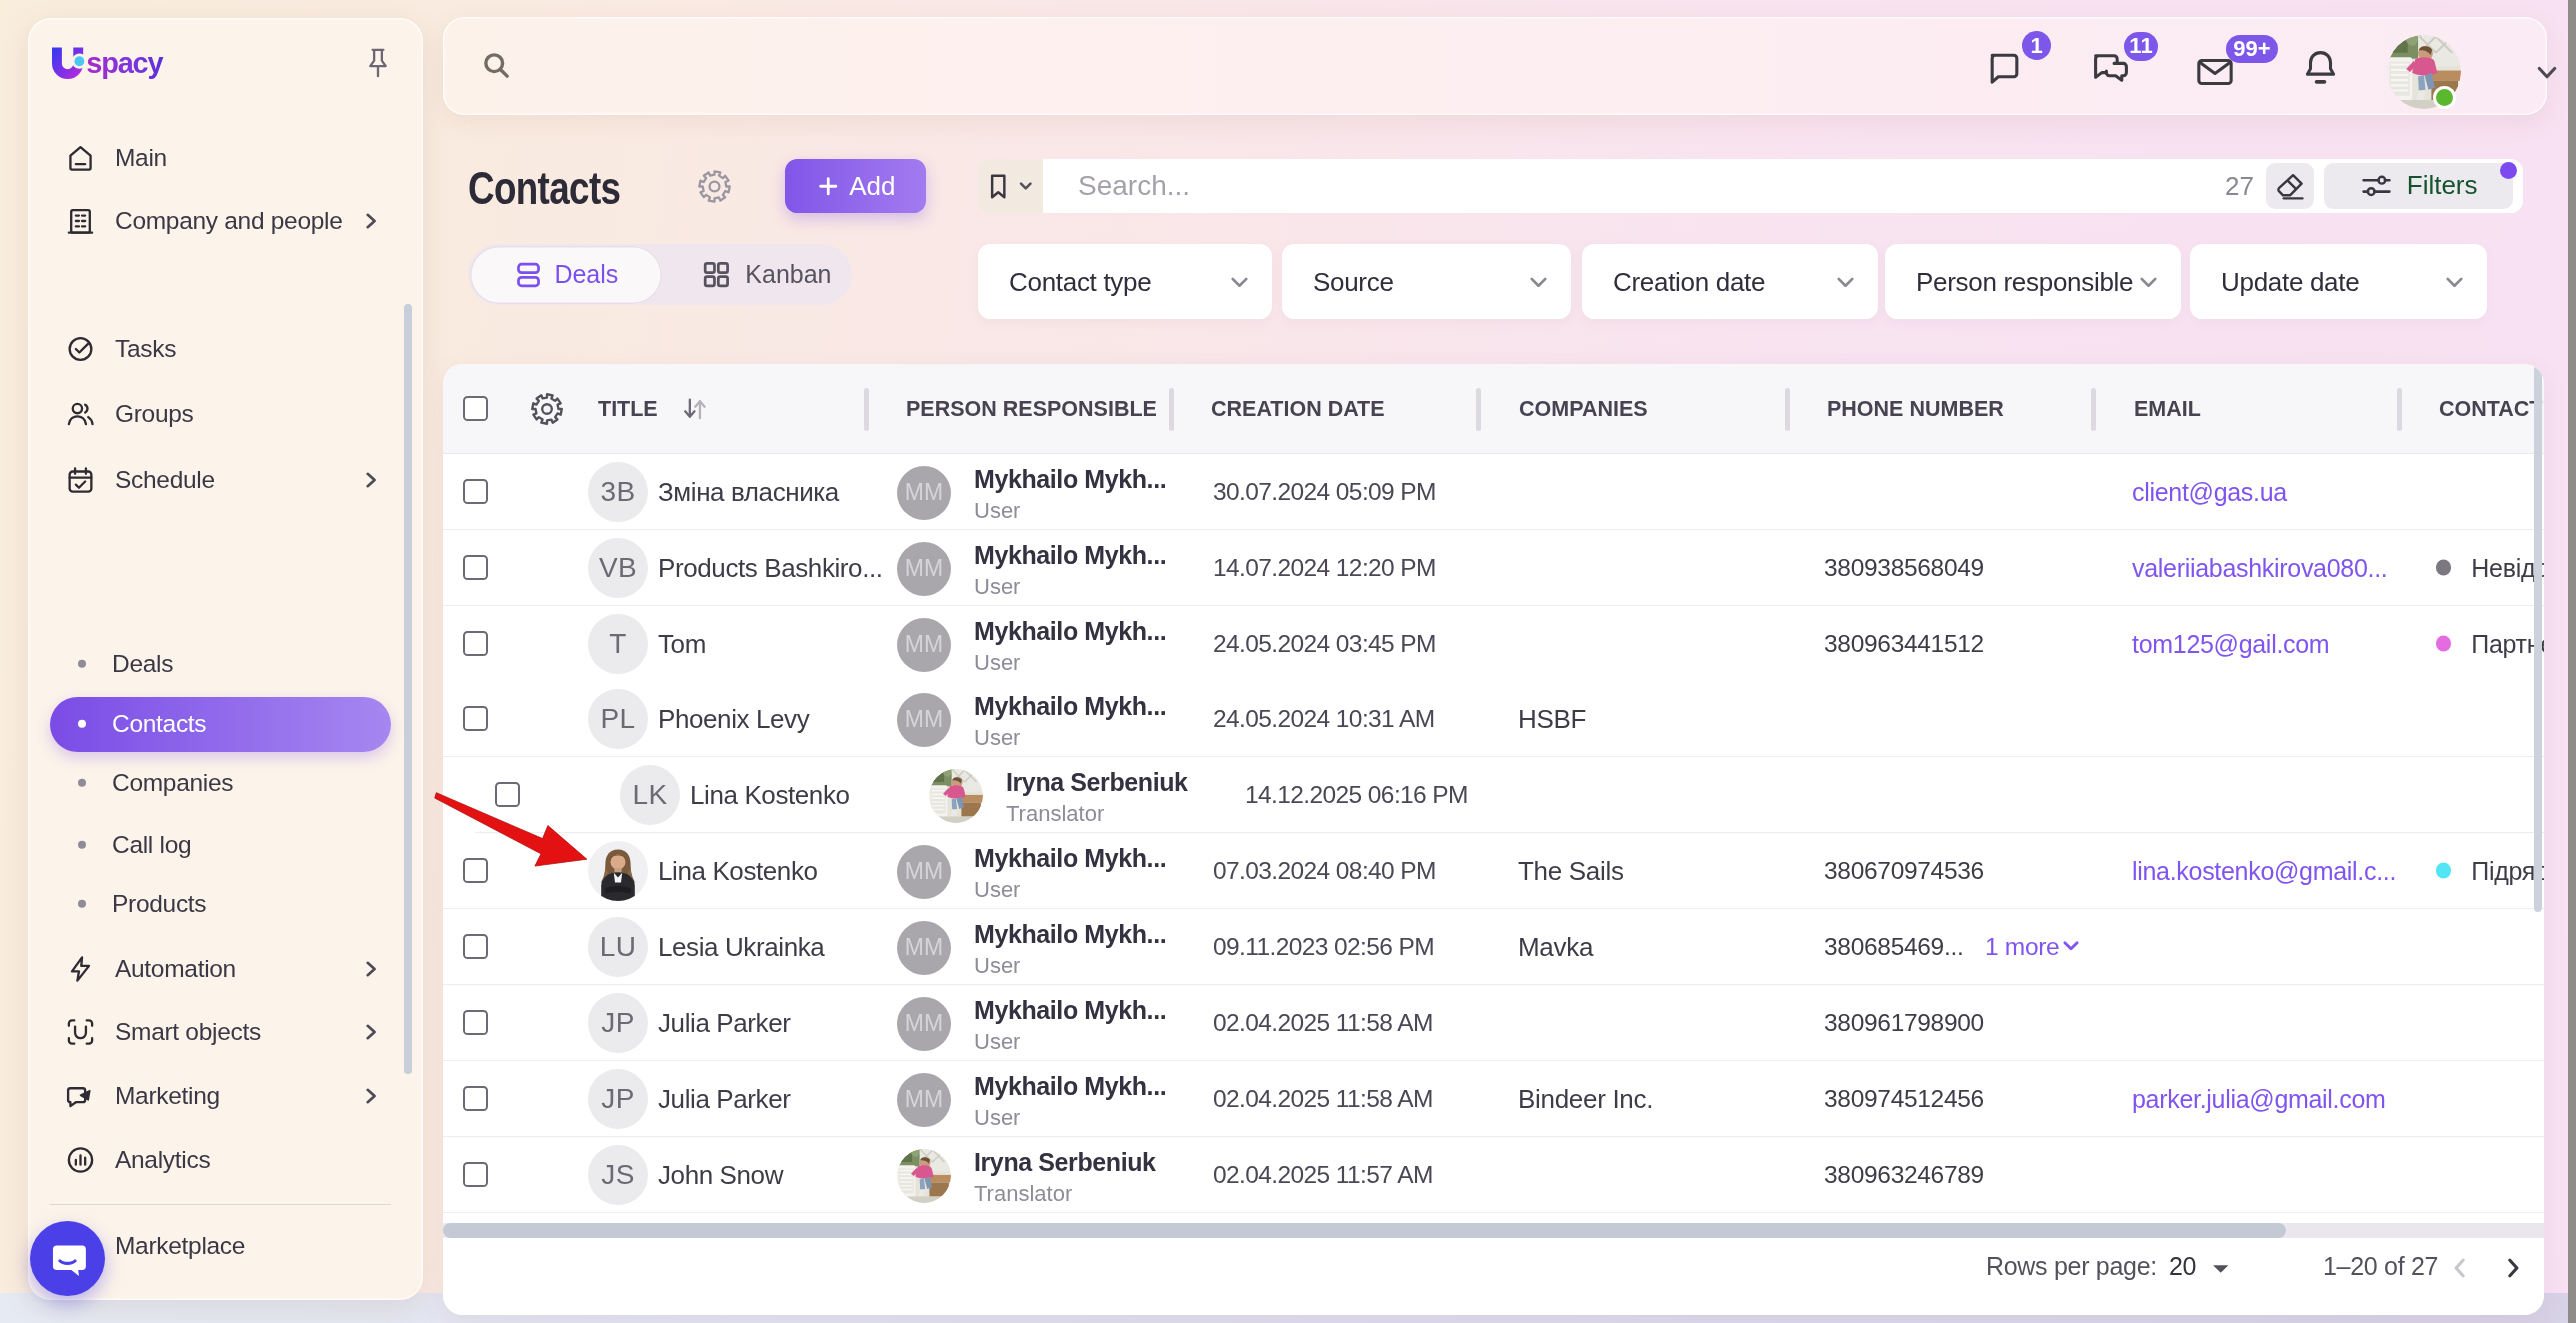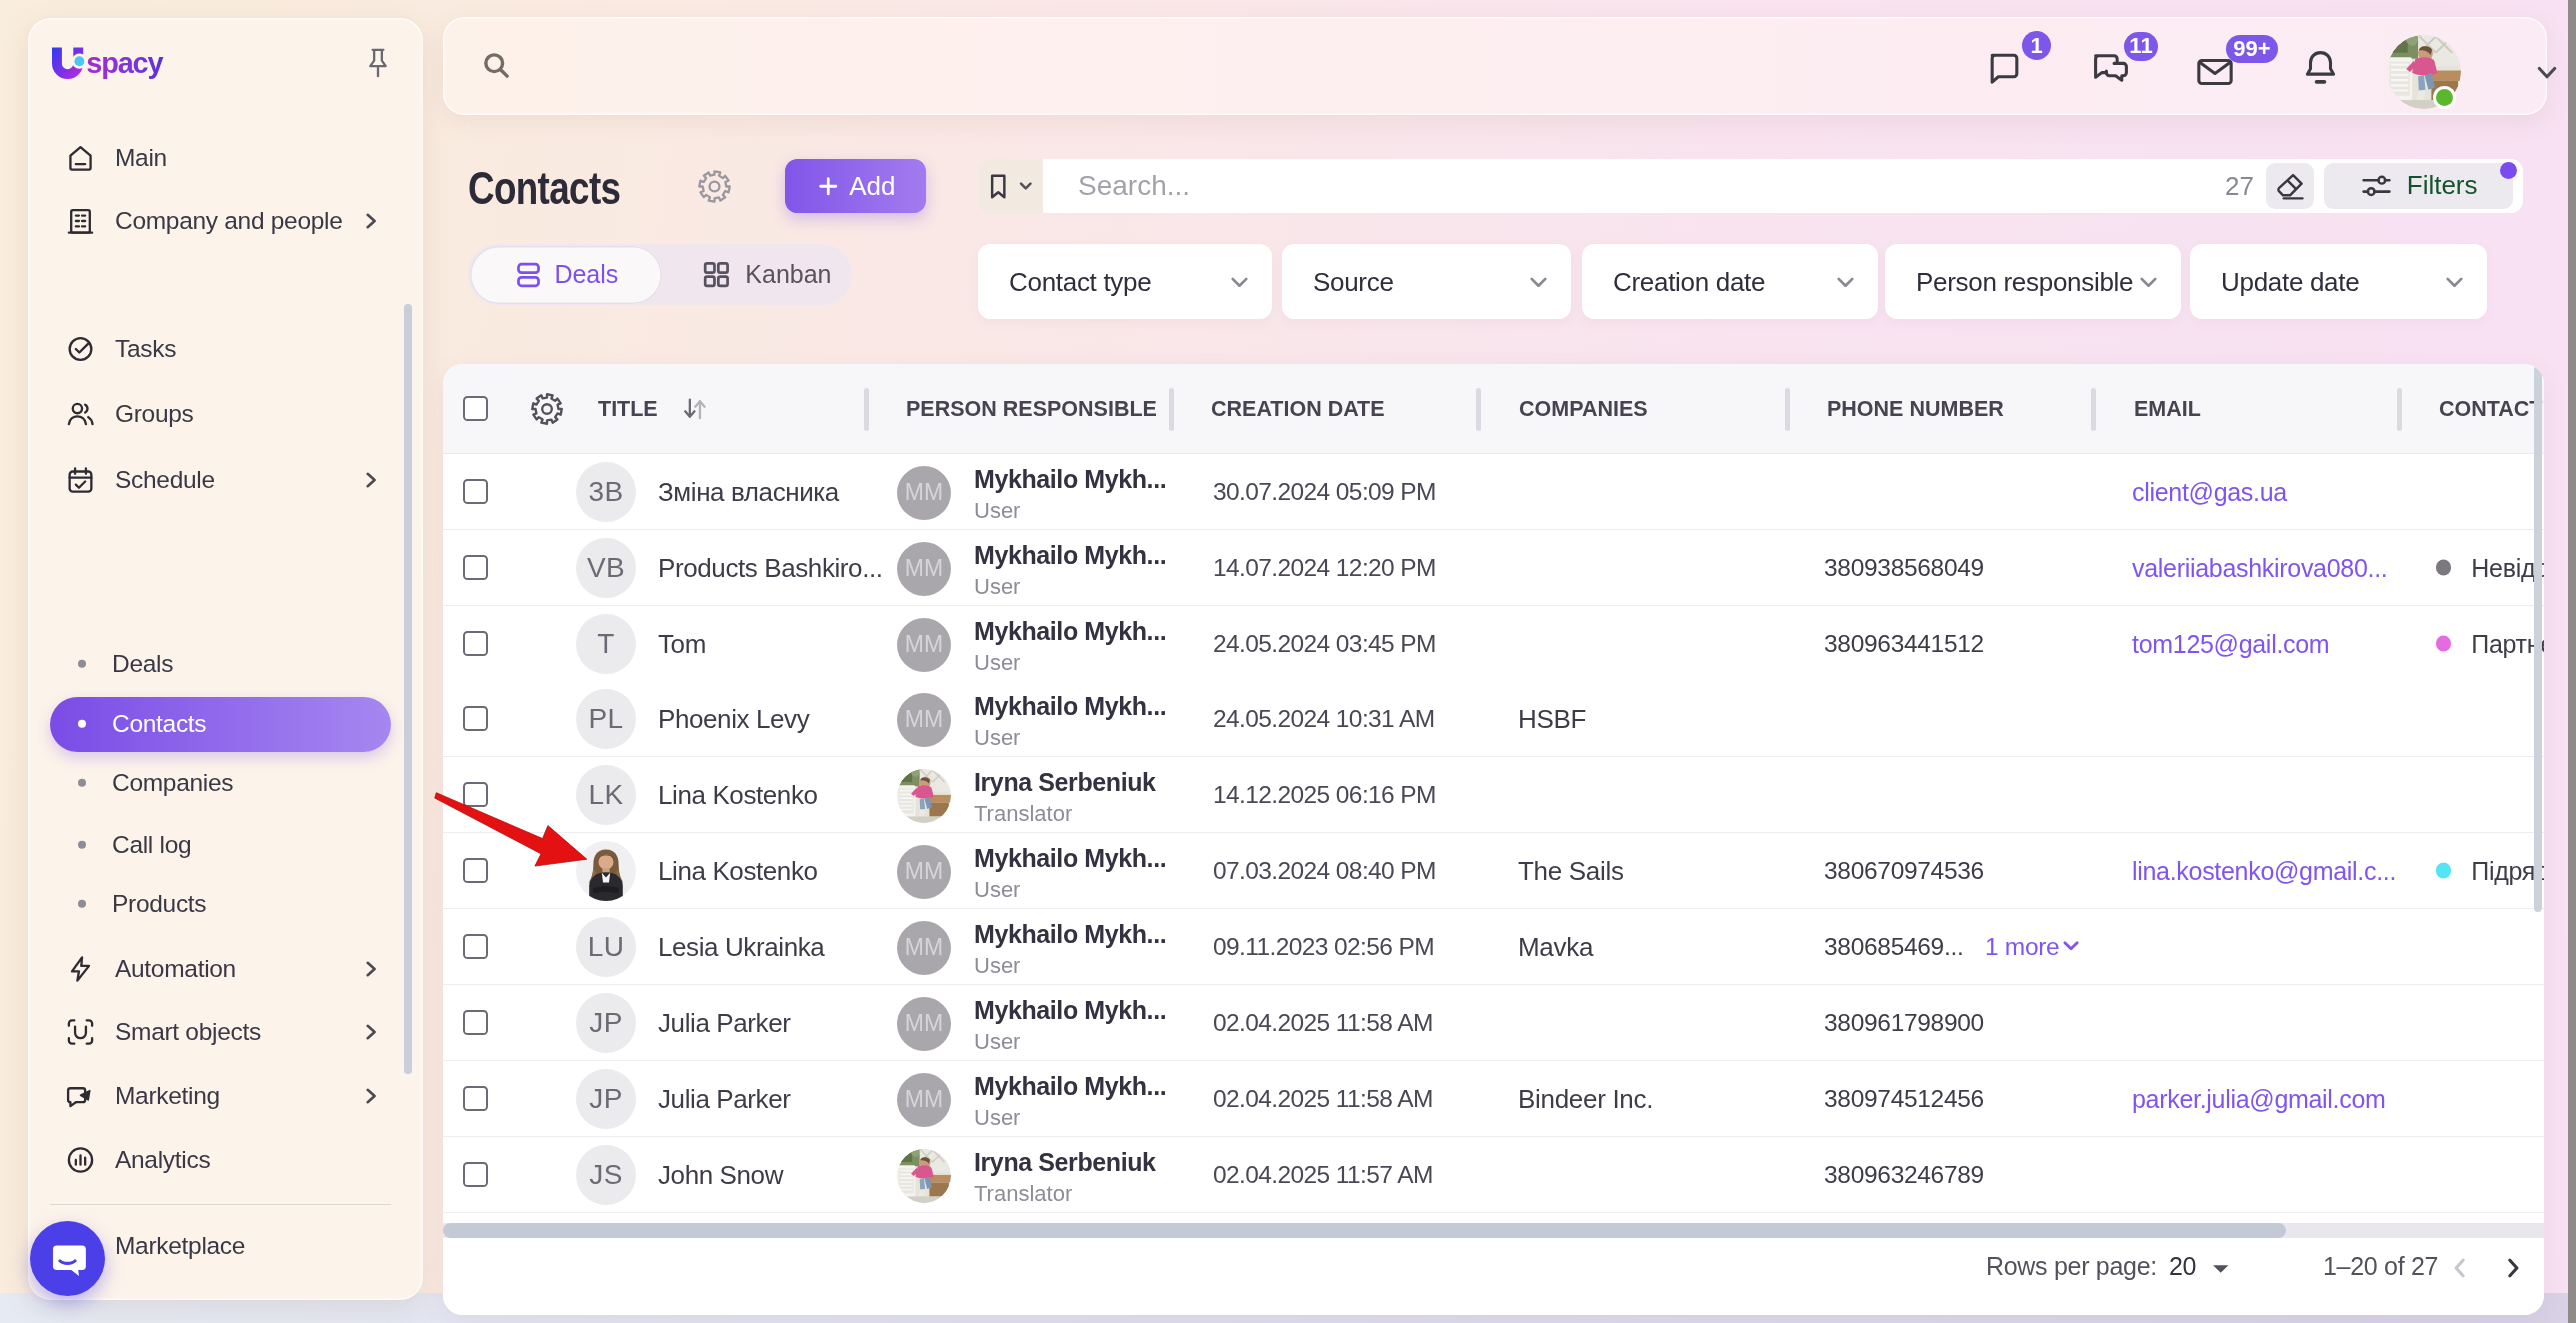--- a/index.html
+++ b/index.html
@@ -59,21 +59,21 @@
 .sel{position:absolute;top:244px;height:75px;border-radius:12.3px;background:#ffffff;
  box-shadow:0 3.1px 10.7px rgba(160,120,140,.06);}
 .sel .lab{position:absolute;left:31px;top:50%;transform:translateY(-50%);font-size:26px;letter-spacing:-0.3px;color:#312e3b;white-space:nowrap;}
 .sel svg{position:absolute;right:17px;top:50%;transform:translateY(-50%);}
 
 .thead{position:absolute;left:0;top:0;width:2101px;height:90px;background:#f7f7f9;border-bottom:1.5px solid #e9e8ec;}
 .thlabel{position:absolute;top:50%;transform:translateY(-50%);font-size:21.5px;font-weight:bold;color:#474350;letter-spacing:0px;white-space:nowrap;}
 .vsep{position:absolute;top:24px;width:5.4px;height:43px;border-radius:3.1px;background:#dcdae0;}
 .cbx{position:absolute;width:25px;height:25px;border:2.7px solid #6e6a75;border-radius:4.6px;background:#fff;}
 .trow{position:absolute;left:0;width:2101px;height:76px;border-bottom:1.5px solid #ededf0;background:#fff;}
-.avat{position:absolute;left:133px;top:8.4px;width:60px;height:60px;border-radius:50%;background:#ebebed;
+.avat{position:absolute;left:145px;top:8.4px;width:60px;height:60px;border-radius:50%;background:#ebebed;
  display:flex;align-items:center;justify-content:center;font-size:28px;color:#6d6a75;letter-spacing:0.4px;}
 .tname{position:absolute;left:215px;top:50%;transform:translateY(-50%);font-size:26px;letter-spacing:-0.4px;color:#3f3c48;white-space:nowrap;}
 .mmav{position:absolute;left:454px;top:11.5px;width:54px;height:54px;border-radius:50%;background:#a9a7ab;
  display:flex;align-items:center;justify-content:center;font-size:23px;color:#d6d4d8;}
 .rname{position:absolute;left:531px;top:10.7px;font-size:25px;letter-spacing:-0.4px;font-weight:bold;color:#343140;white-space:nowrap;}
 .rrole{position:absolute;left:531px;top:44px;font-size:22px;color:#8f8b97;}
 .rdate{position:absolute;left:770px;top:50%;transform:translateY(-50%);font-size:24.5px;letter-spacing:-0.6px;color:#4b4754;white-space:nowrap;}
 .rcomp{position:absolute;left:1075px;top:50%;transform:translateY(-50%);font-size:26px;letter-spacing:-0.3px;color:#3f3c48;white-space:nowrap;}
 .rphone{position:absolute;left:1381px;top:50%;transform:translateY(-50%);font-size:24.5px;letter-spacing:-0.3px;color:#3f3c48;white-space:nowrap;}
 .remail{position:absolute;left:1689px;top:50%;transform:translateY(-50%);font-size:25px;letter-spacing:-0.3px;color:#8055ef;white-space:nowrap;}
@@ -438,21 +438,21 @@
     <div class="trow" style="top:317px;">
       <div class="cbx" style="left:20px;top:24.5px;"></div>
       <div class="avat">PL</div>
       <div class="tname">Phoenix Levy</div>
       <div class="mmav">MM</div>
       <div class="rname">Mykhailo Mykh...</div>
       <div class="rrole">User</div>
       <div class="rdate">24.05.2024 10:31 AM</div>
       <div class="rcomp">HSBF</div>
     </div>
-    <div class="trow" style="top:393px;">
+    <div class="trow" style="top:393px;margin-left:32px;">
       <div class="cbx" style="left:20px;top:24.5px;"></div>
       <div class="avat">LK</div>
       <div class="tname">Lina Kostenko</div>
       <div class="mmav" style="background:none;overflow:hidden;">
         <svg width="54" height="54" viewBox="0 0 100 100" xmlns="http://www.w3.org/2000/svg" style="border-radius:50%;display:block;">
 <rect width="100" height="100" fill="#e6e4da"></rect>
 <path d="M0 0 h46 v32 h-46 z" fill="#7c8f63"></path>
 <path d="M0 0 h28 v24 h-28 z" fill="#5f7549"></path>
 <path d="M24 2 c6 -6 16 -4 20 2 l-6 10 c-6 2 -12 -2 -14 -12 z" fill="#8fa276"></path>
 <rect x="42" y="0" width="58" height="42" fill="#e9e8e2"></rect>

